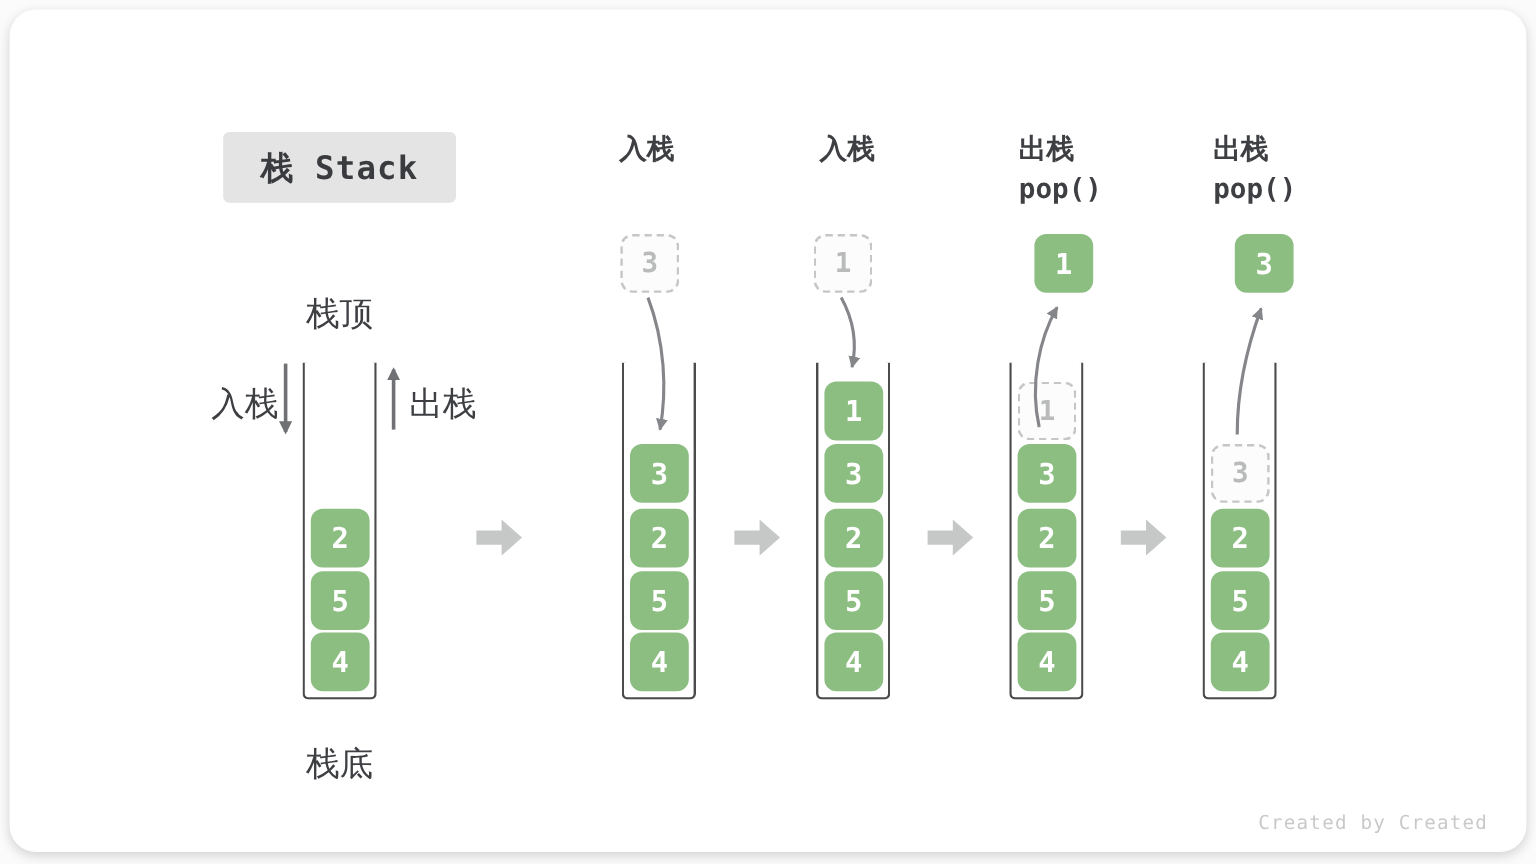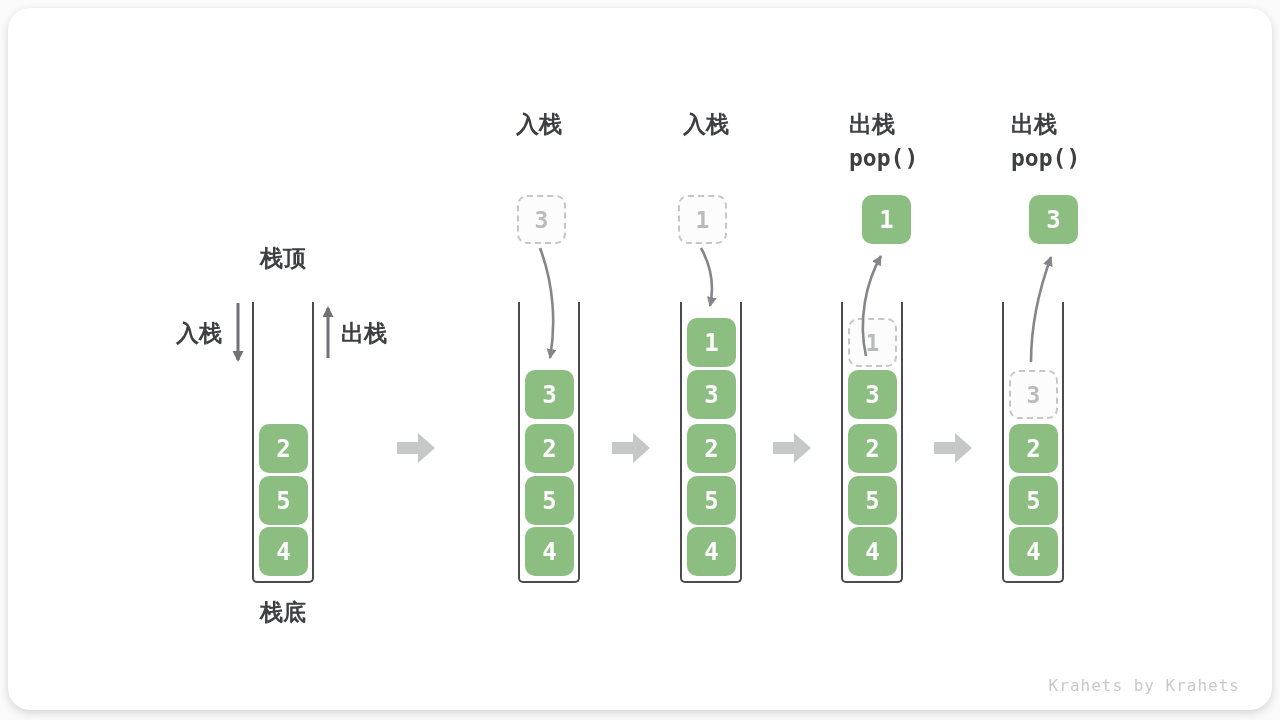--- a/index.html
+++ b/index.html
@@ -23,21 +23,21 @@
     font-family:"DejaVu Sans Mono","Liberation Sans",sans-serif;
     font-size:27px;font-weight:bold;color:#3A3B3E;letter-spacing:1px;
   }
   .op-header{top:107px;width:170px;color:#3E3F43;}
   .op-name{font-size:23px;font-weight:bold;line-height:34px;}
   .op-code{
     font-family:"DejaVu Sans Mono","Liberation Mono",monospace;
     font-size:23px;font-weight:bold;line-height:34px;white-space:nowrap;
   }
   .op-code .arg{color:#64A455;}
-  .side-label{font-size:23px;font-weight:bold;color:#3E3F43;white-space:nowrap;}
+  .side-label{font-size:28px;font-weight:normal;color:#3E3F43;white-space:nowrap;}
   .centered{display:flex;align-items:center;justify-content:center;}
   .stack-container{
     top:302px;width:62px;height:281px;box-sizing:border-box;
     border-left:2px solid #4B4B4D;border-right:2px solid #4B4B4D;border-bottom:2px solid #4B4B4D;
     border-radius:0 0 5px 5px;background:transparent;
   }
   .cell{
     width:49px;height:49px;border-radius:10px;background:#8CBE82;
     color:#ffffff;font-family:"DejaVu Sans Mono","Liberation Sans",sans-serif;
     font-size:24px;font-weight:bold;
@@ -56,38 +56,39 @@
     font-size:16px;color:#C9C9C9;letter-spacing:1px;
   }
   svg.overlay{position:absolute;left:0;top:0;pointer-events:none;}
 </style>
 </head>
 <body>
 
 <div class="page">
   <div class="canvas"></div>
 
+  <div class="abs title-badge">栈 Stack</div>
 
   <div class="abs op-header" style="left:516px;">
     <div class="op-name">入栈</div>
   </div>
   <div class="abs op-header" style="left:683px;">
     <div class="op-name">入栈</div>
   </div>
   <div class="abs op-header" style="left:849px;">
     <div class="op-name">出栈</div>
     <div class="op-code"><span>pop(</span><span class="arg"></span><span>)</span></div>
   </div>
   <div class="abs op-header" style="left:1011px;">
     <div class="op-name">出栈</div>
     <div class="op-code"><span>pop(</span><span class="arg"></span><span>)</span></div>
   </div>
 
   <div class="abs side-label centered" style="left:233px;top:243px;width:100px;">栈顶</div>
-  <div class="abs side-label centered" style="left:233px;top:597px;width:100px;">栈底</div>
+  <div class="abs side-label centered" style="left:233px;top:618px;width:100px;">栈底</div>
   <div class="abs side-label" style="left:176px;top:318px;">入栈</div>
   <div class="abs side-label" style="left:341px;top:318px;">出栈</div>
 
   <div class="abs stack-container" style="left:252px;"></div>
   <div class="abs stack-container" style="left:518px;"></div>
   <div class="abs stack-container" style="left:680px;"></div>
   <div class="abs stack-container" style="left:841px;"></div>
   <div class="abs stack-container" style="left:1002px;"></div>
 
   <div class="abs cell" style="left:259px;top:424px;">2</div>
@@ -138,14 +139,14 @@
 
     <path d="M 866 356 C 858 320 866 282 881 256" fill="none" stroke="#85868A" stroke-width="2.6" marker-end="url(#ah-mid)"></path>
     <path d="M 1031 362 C 1031 325 1040 287 1051 257" fill="none" stroke="#85868A" stroke-width="2.6" marker-end="url(#ah-mid)"></path>
 
     <polygon points="0,10 21,10 21,1 38,16 21,31 21,22 0,22" transform="translate(397,432)" fill="#C6C7C7"></polygon>
     <polygon points="0,10 21,10 21,1 38,16 21,31 21,22 0,22" transform="translate(612,432)" fill="#C6C7C7"></polygon>
     <polygon points="0,10 21,10 21,1 38,16 21,31 21,22 0,22" transform="translate(773,432)" fill="#C6C7C7"></polygon>
     <polygon points="0,10 21,10 21,1 38,16 21,31 21,22 0,22" transform="translate(934,432)" fill="#C6C7C7"></polygon>
   </svg>
 
-  <div class="abs watermark">Krahets by Krahets</div>
+  <div class="abs watermark">Created by Created</div>
 </div>
 
 </body></html>

